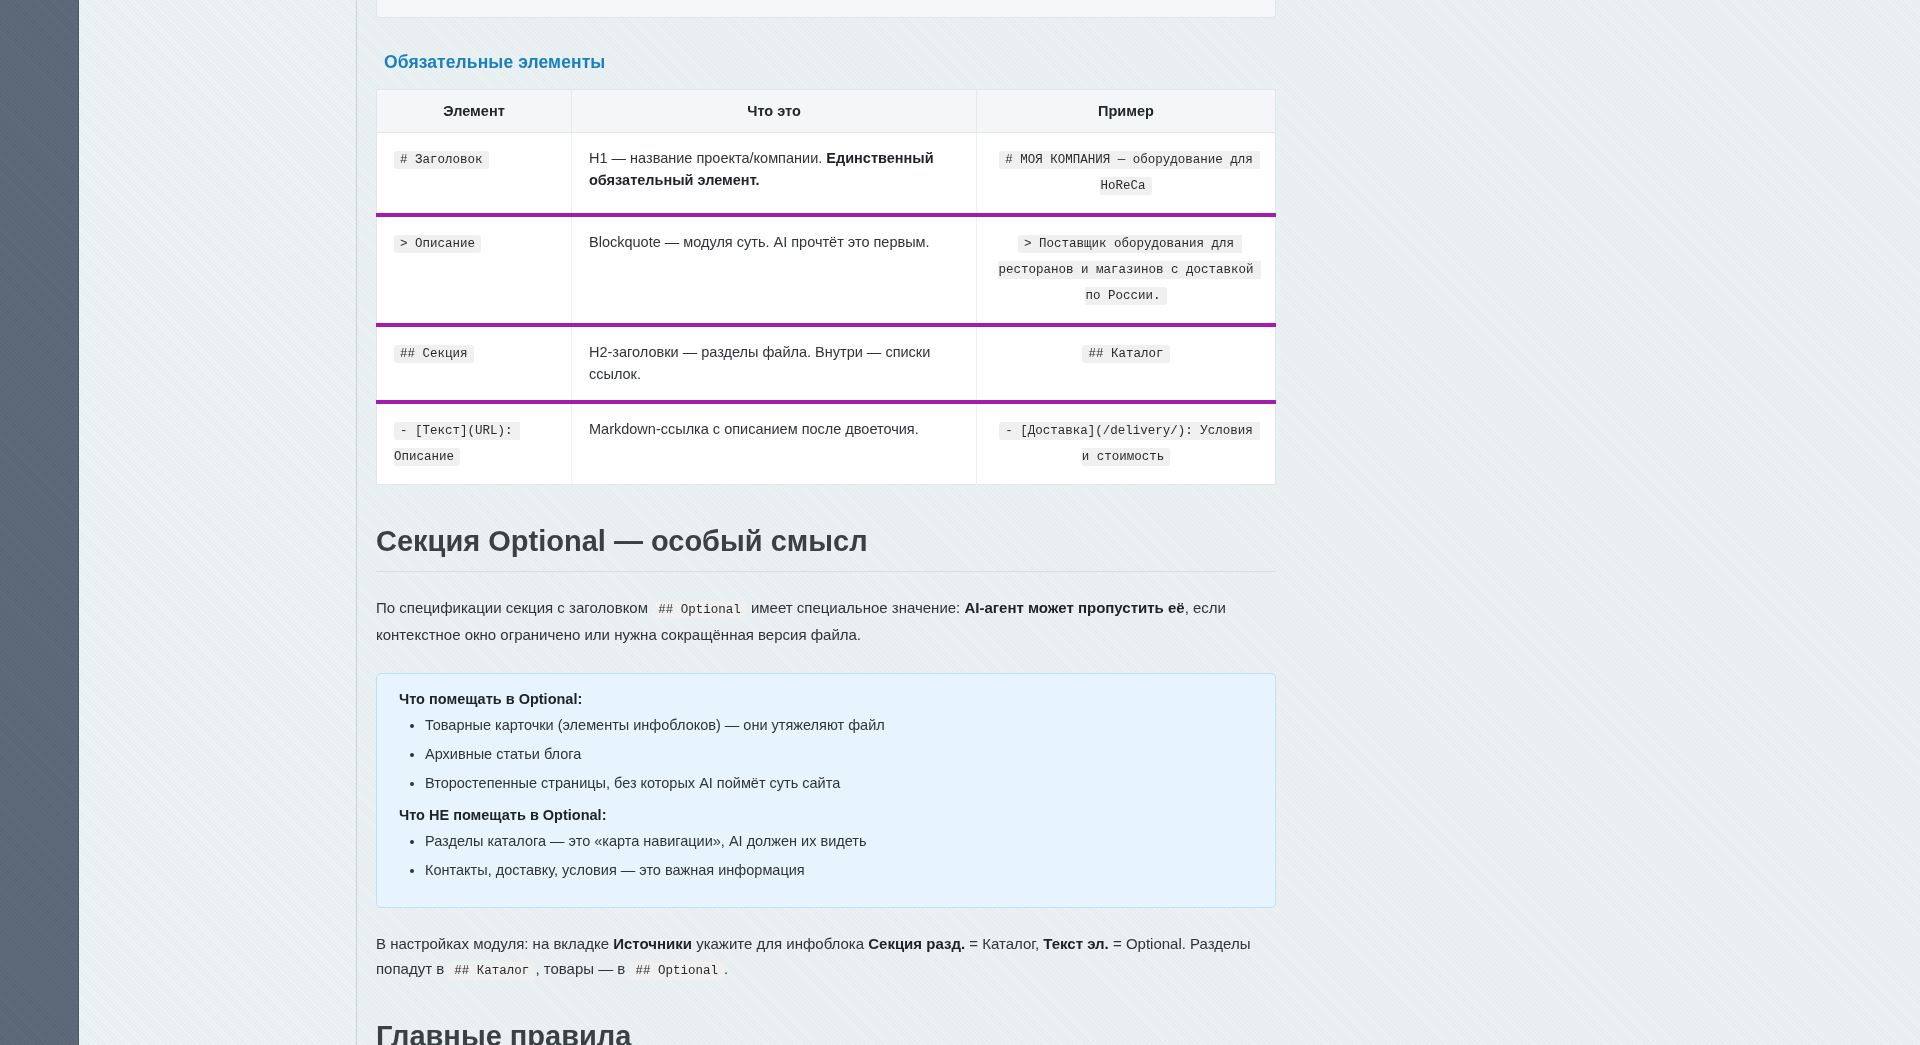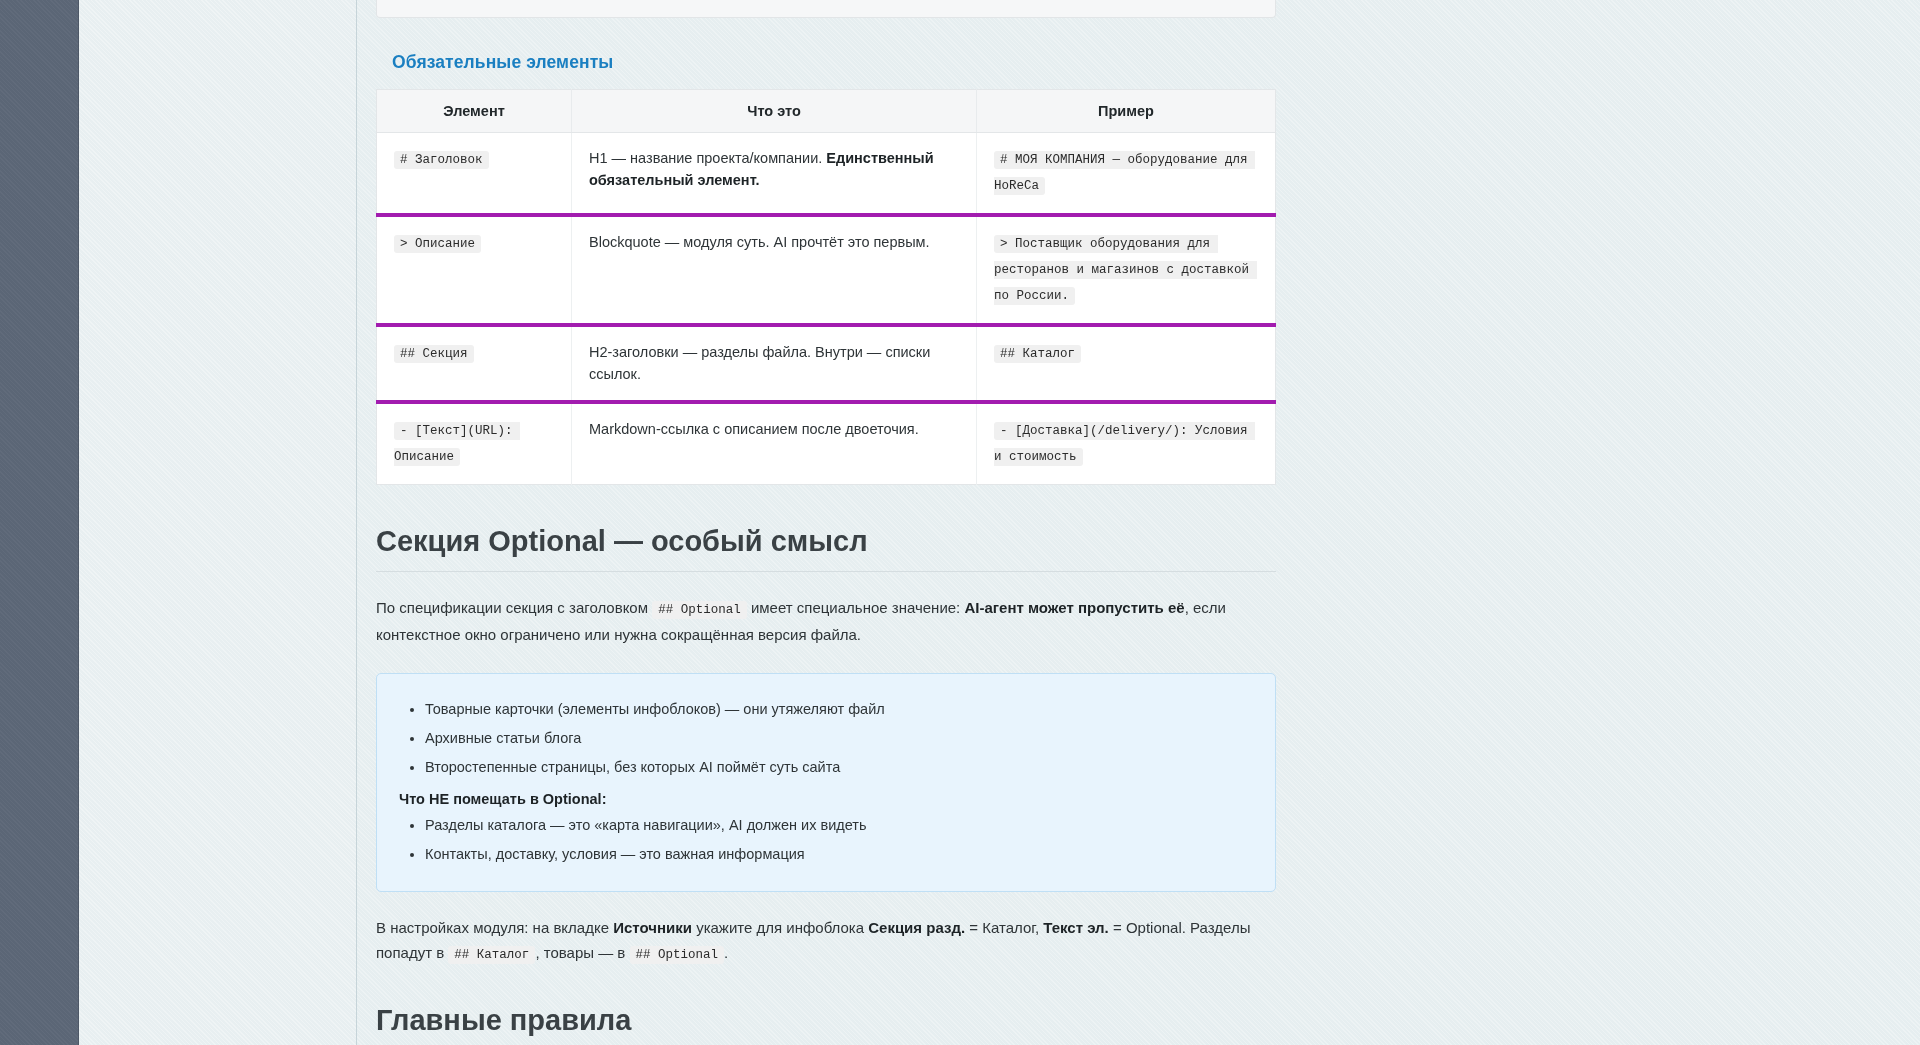--- a/index.html
+++ b/index.html
@@ -68,21 +68,21 @@
     border-top: none;
     border-radius: 0 0 4px 4px;
     height: 17px;
     margin-bottom: 34px;
   }
 
   h3.blue-head {
     color: #1a7fc1;
     font-size: 17.5px;
     font-weight: bold;
-    margin: 0 0 16px 16px;
+    margin: 0 0 16px 8px;
     letter-spacing: 0.1px;
   }
 
   
   table.spec {
     width: 900px;
     border-collapse: collapse;
     background: #fff;
     border: 1px solid #e3e6e8;
     margin-bottom: 40px;
@@ -102,21 +102,21 @@
   table.spec td {
     vertical-align: top;
     padding: 14px 17px;
     font-size: 14.5px;
     line-height: 1.55;
     color: #2e3437;
     border-bottom: 4px solid #a21caf;
     border-right: 1px solid #edf0f1;
     background: #fff;
   }
-  table.spec td:last-child { border-right: none; }
+  table.spec td:last-child { border-right: none; text-align: center; }
   table.spec tr:last-child td { border-bottom: none; }
   .col-a { width: 160px; }
   .col-b { width: 370px; }
   .col-c { width: auto; }
 
   code.inl {
     font-family: "Liberation Mono", "DejaVu Sans Mono", monospace;
     font-size: 12.5px;
     background: #f0f0f0;
     color: #2b2b2b;
@@ -241,20 +241,21 @@
             </td>
           </tr>
         </tbody>
       </table>
 
       <h2 class="sec">Секция Optional — особый смысл</h2>
 
       <p class="body"><span>По спецификации секция с заголовком </span><code class="inl">## Optional</code><span> имеет специальное значение: </span><b>AI-агент может пропустить её</b><span>, если контекстное окно ограничено или нужна сокращённая версия файла.</span></p>
 
       <div class="callout-blue">
+        <div class="lead">Что помещать в Optional:</div>
         <ul>
           <li>Товарные карточки (элементы инфоблоков) — они утяжеляют файл</li>
           <li>Архивные статьи блога</li>
           <li>Второстепенные страницы, без которых AI поймёт суть сайта</li>
         </ul>
         <div class="lead second">Что НЕ помещать в Optional:</div>
         <ul>
           <li>Разделы каталога — это «карта навигации», AI должен их видеть</li>
           <li>Контакты, доставку, условия — это важная информация</li>
         </ul>

